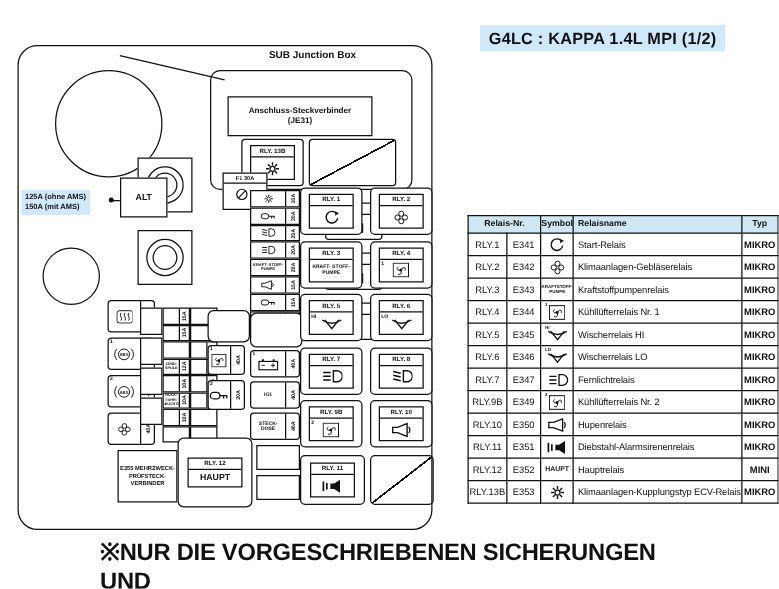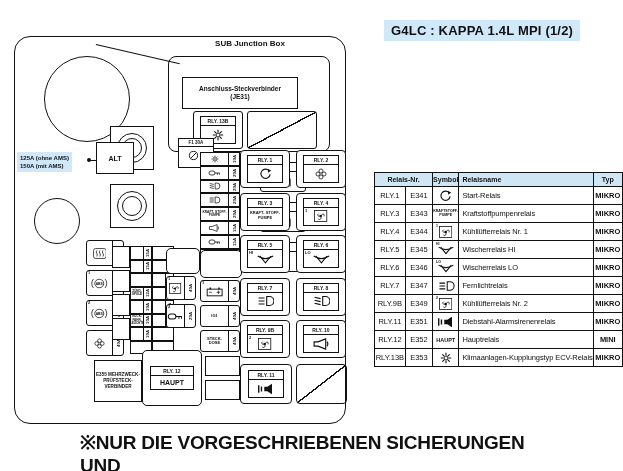--- a/index.html
+++ b/index.html
@@ -646,20 +646,34 @@
           <td>RLY.1</td>
           <td class="td-code">E341</td>
           <td class="td-sym"><span><svg viewBox="0 0 20 16">
                 <path d="M14.8 3.6 A6.2 6.2 0 1 0 16.2 8.6" stroke="#111" fill="none" stroke-width="1.5"></path>
                 <path d="M13.2 1.2 L17.6 3.4 L13.6 6.2 Z" fill="#111"></path>
               </svg></span></td>
           <td class="td-name">Start-Relais</td>
           <td class="td-typ">MIKRO</td>
         </tr>
         <tr>
+          <td>RLY.2</td>
+          <td class="td-code">E342</td>
+          <td class="td-sym"><span><svg viewBox="0 0 20 20">
+                <g stroke="#111" fill="none" stroke-width="1.3">
+                  <circle cx="10" cy="5" r="3.4"></circle>
+                  <circle cx="10" cy="15" r="3.4"></circle>
+                  <circle cx="5" cy="10" r="3.4"></circle>
+                  <circle cx="15" cy="10" r="3.4"></circle>
+                </g>
+              </svg></span></td>
+          <td class="td-name">Klimaanlagen-Gebläserelais</td>
+          <td class="td-typ">MIKRO</td>
+        </tr>
+        <tr>
           <td>RLY.3</td>
           <td class="td-code">E343</td>
           <td class="td-sym">
             <div class="sym-txt">KRAFTSTOFF- PUMPE</div>
           </td>
           <td class="td-name">Kraftstoffpumpenrelais</td>
           <td class="td-typ">MIKRO</td>
         </tr>
         <tr>
           <td>RLY.4</td>
@@ -715,20 +729,30 @@
                 <g stroke="#111" fill="none" stroke-width="1.2">
                   <path d="M10 9 C13 4.5 16.5 6 15 9.5"></path>
                   <path d="M10 9 C12 13.5 8.5 15.5 6.5 13.5"></path>
                   <path d="M10 9 C5.5 10.5 4.5 7 7 5.5"></path>
                 </g>
               </svg></span></td>
           <td class="td-name">Kühllüfterrelais Nr. 2</td>
           <td class="td-typ">MIKRO</td>
         </tr>
         <tr>
+          <td>RLY.10</td>
+          <td class="td-code">E350</td>
+          <td class="td-sym"><span><svg viewBox="0 0 22 14">
+                <path d="M2.5 4.5 h4.5 l9 -3.5 v12 l-9 -3.5 H2.5 z" stroke="#111" fill="none" stroke-width="1.3"></path>
+                <path d="M17.5 4.2 a4.6 4.6 0 0 1 0 5.6" stroke="#111" fill="none" stroke-width="1.2"></path>
+              </svg></span></td>
+          <td class="td-name">Hupenrelais</td>
+          <td class="td-typ">MIKRO</td>
+        </tr>
+        <tr>
           <td>RLY.11</td>
           <td class="td-code">E351</td>
           <td class="td-sym"><span><svg viewBox="0 0 20 14">
                 <path d="M8.5 4.5 h3.5 l5.5 -3.5 v12 l-5.5 -3.5 H8.5 z" fill="#111"></path>
                 <path d="M2 2.5 v9 M5.2 4 v6" stroke="#111" stroke-width="1.6"></path>
               </svg></span></td>
           <td class="td-name">Diebstahl-Alarmsirenenrelais</td>
           <td class="td-typ">MIKRO</td>
         </tr>
         <tr>

